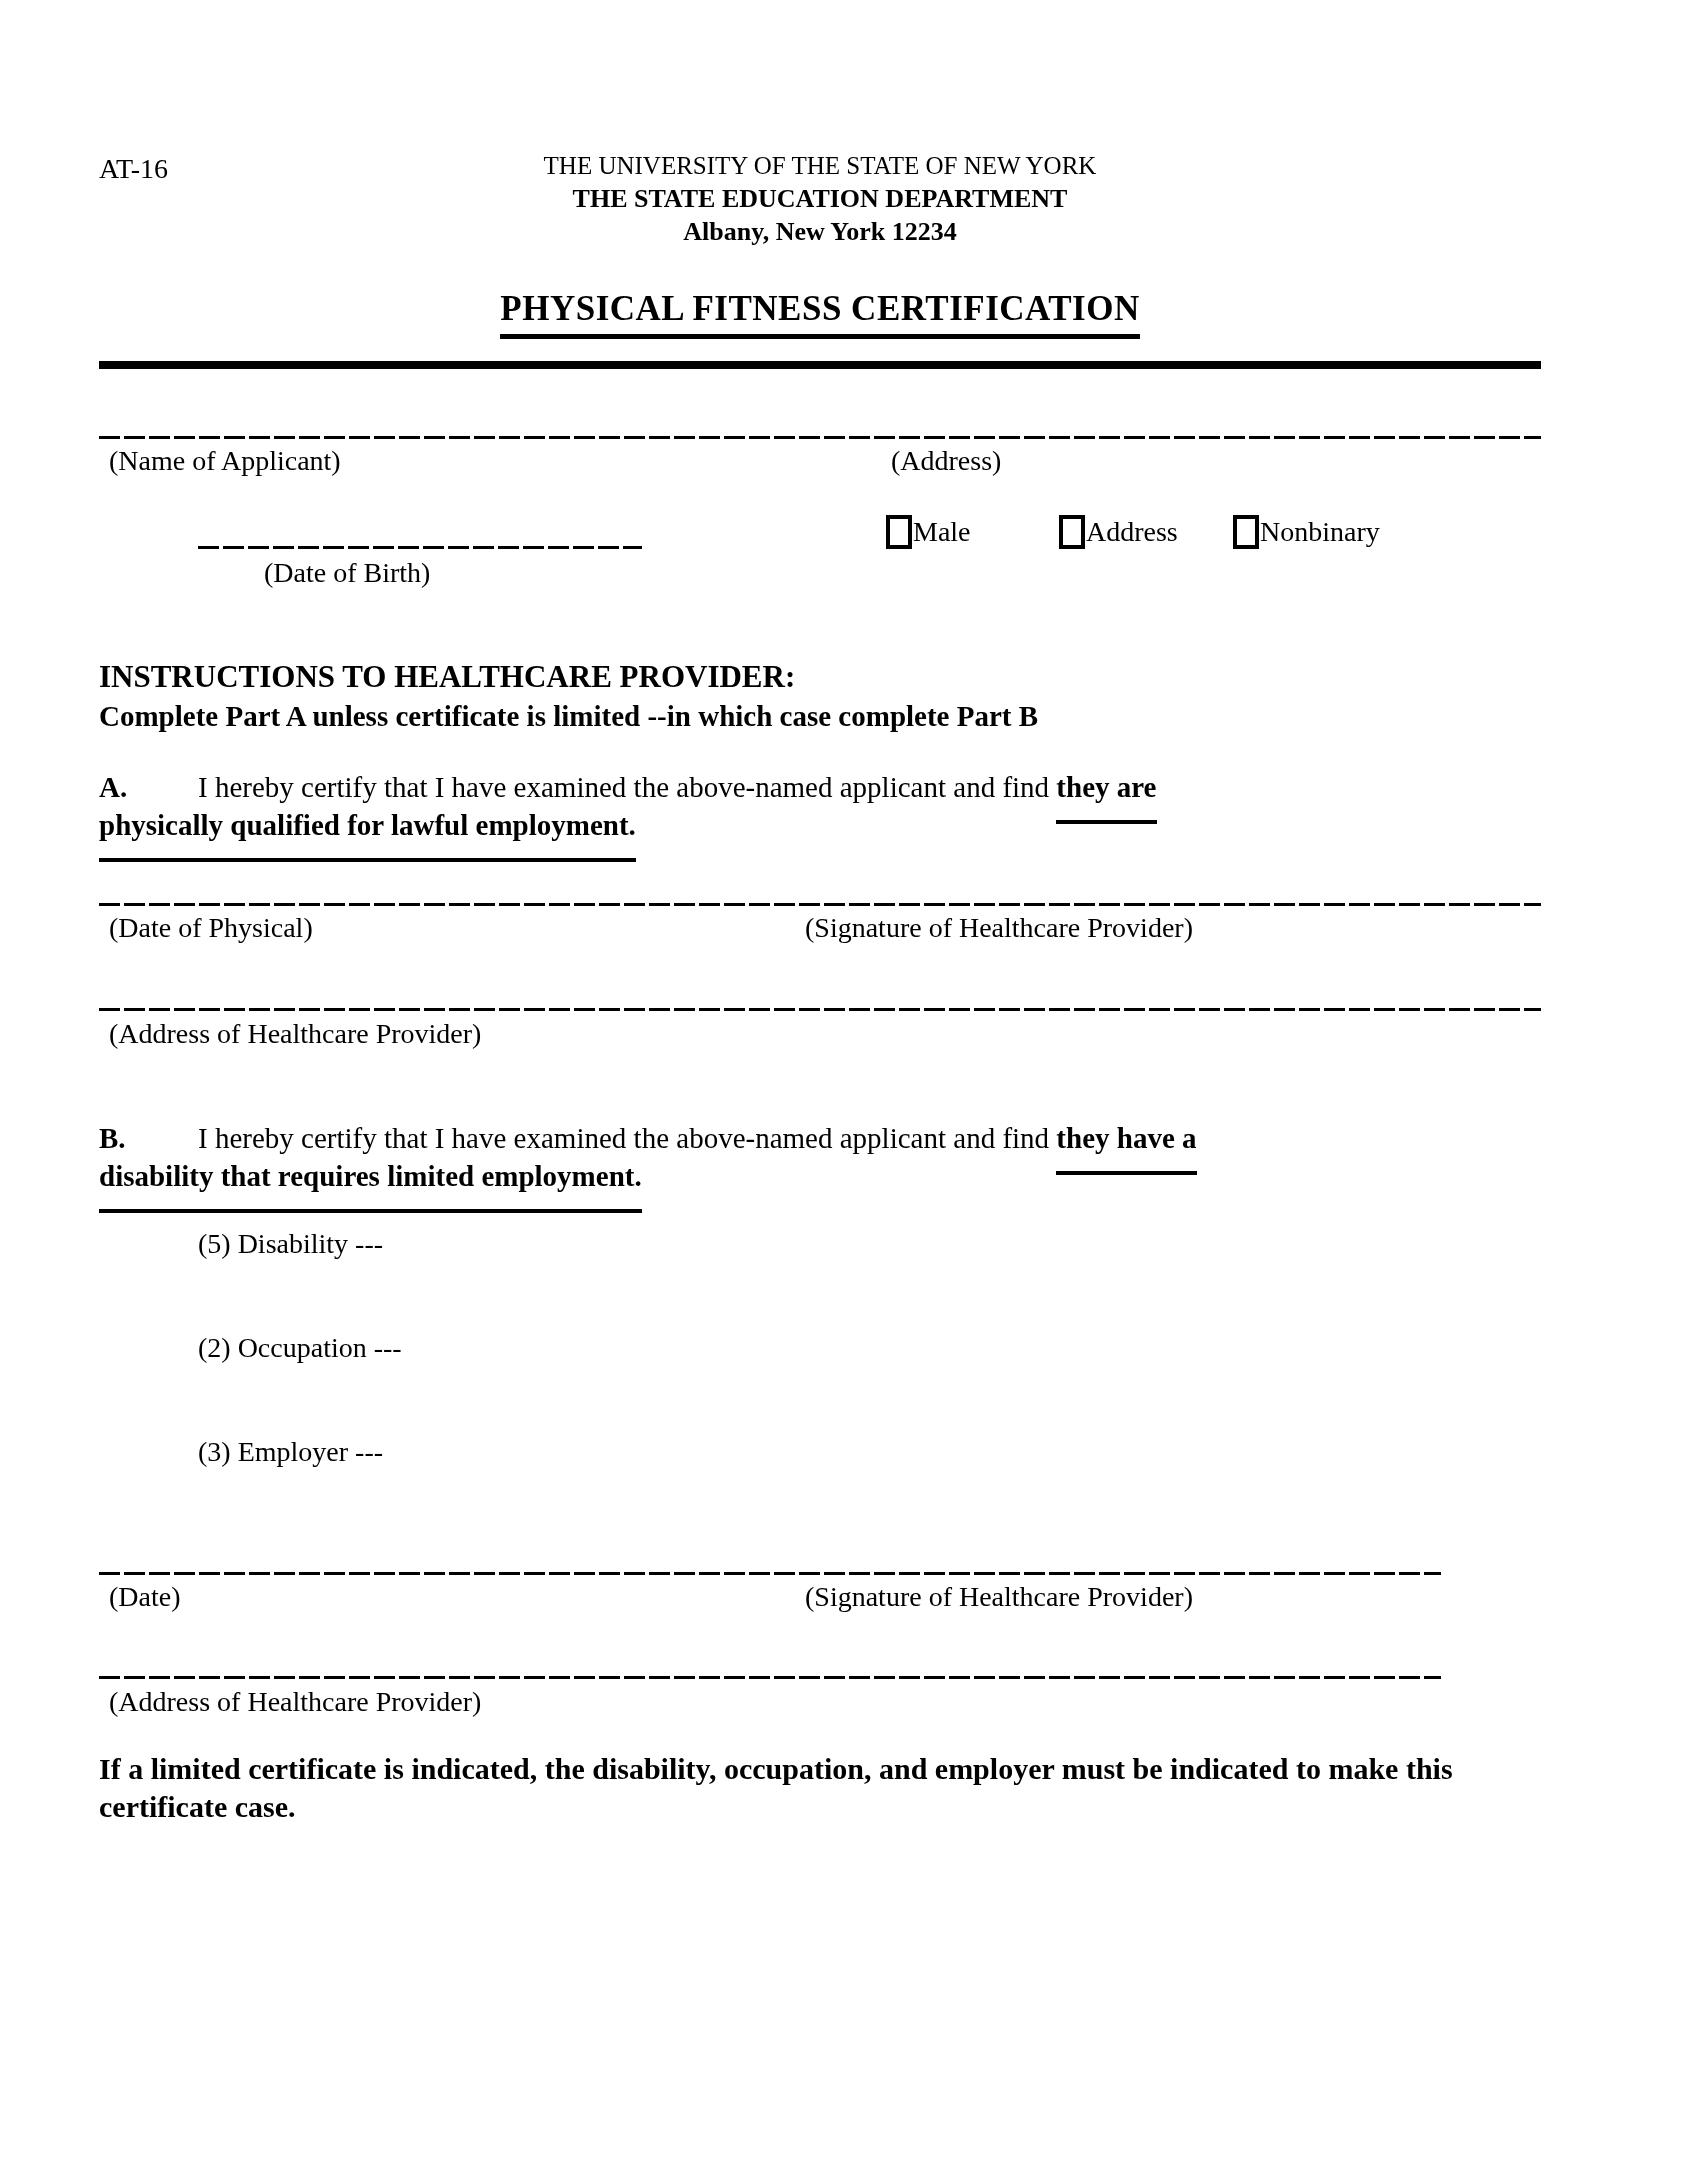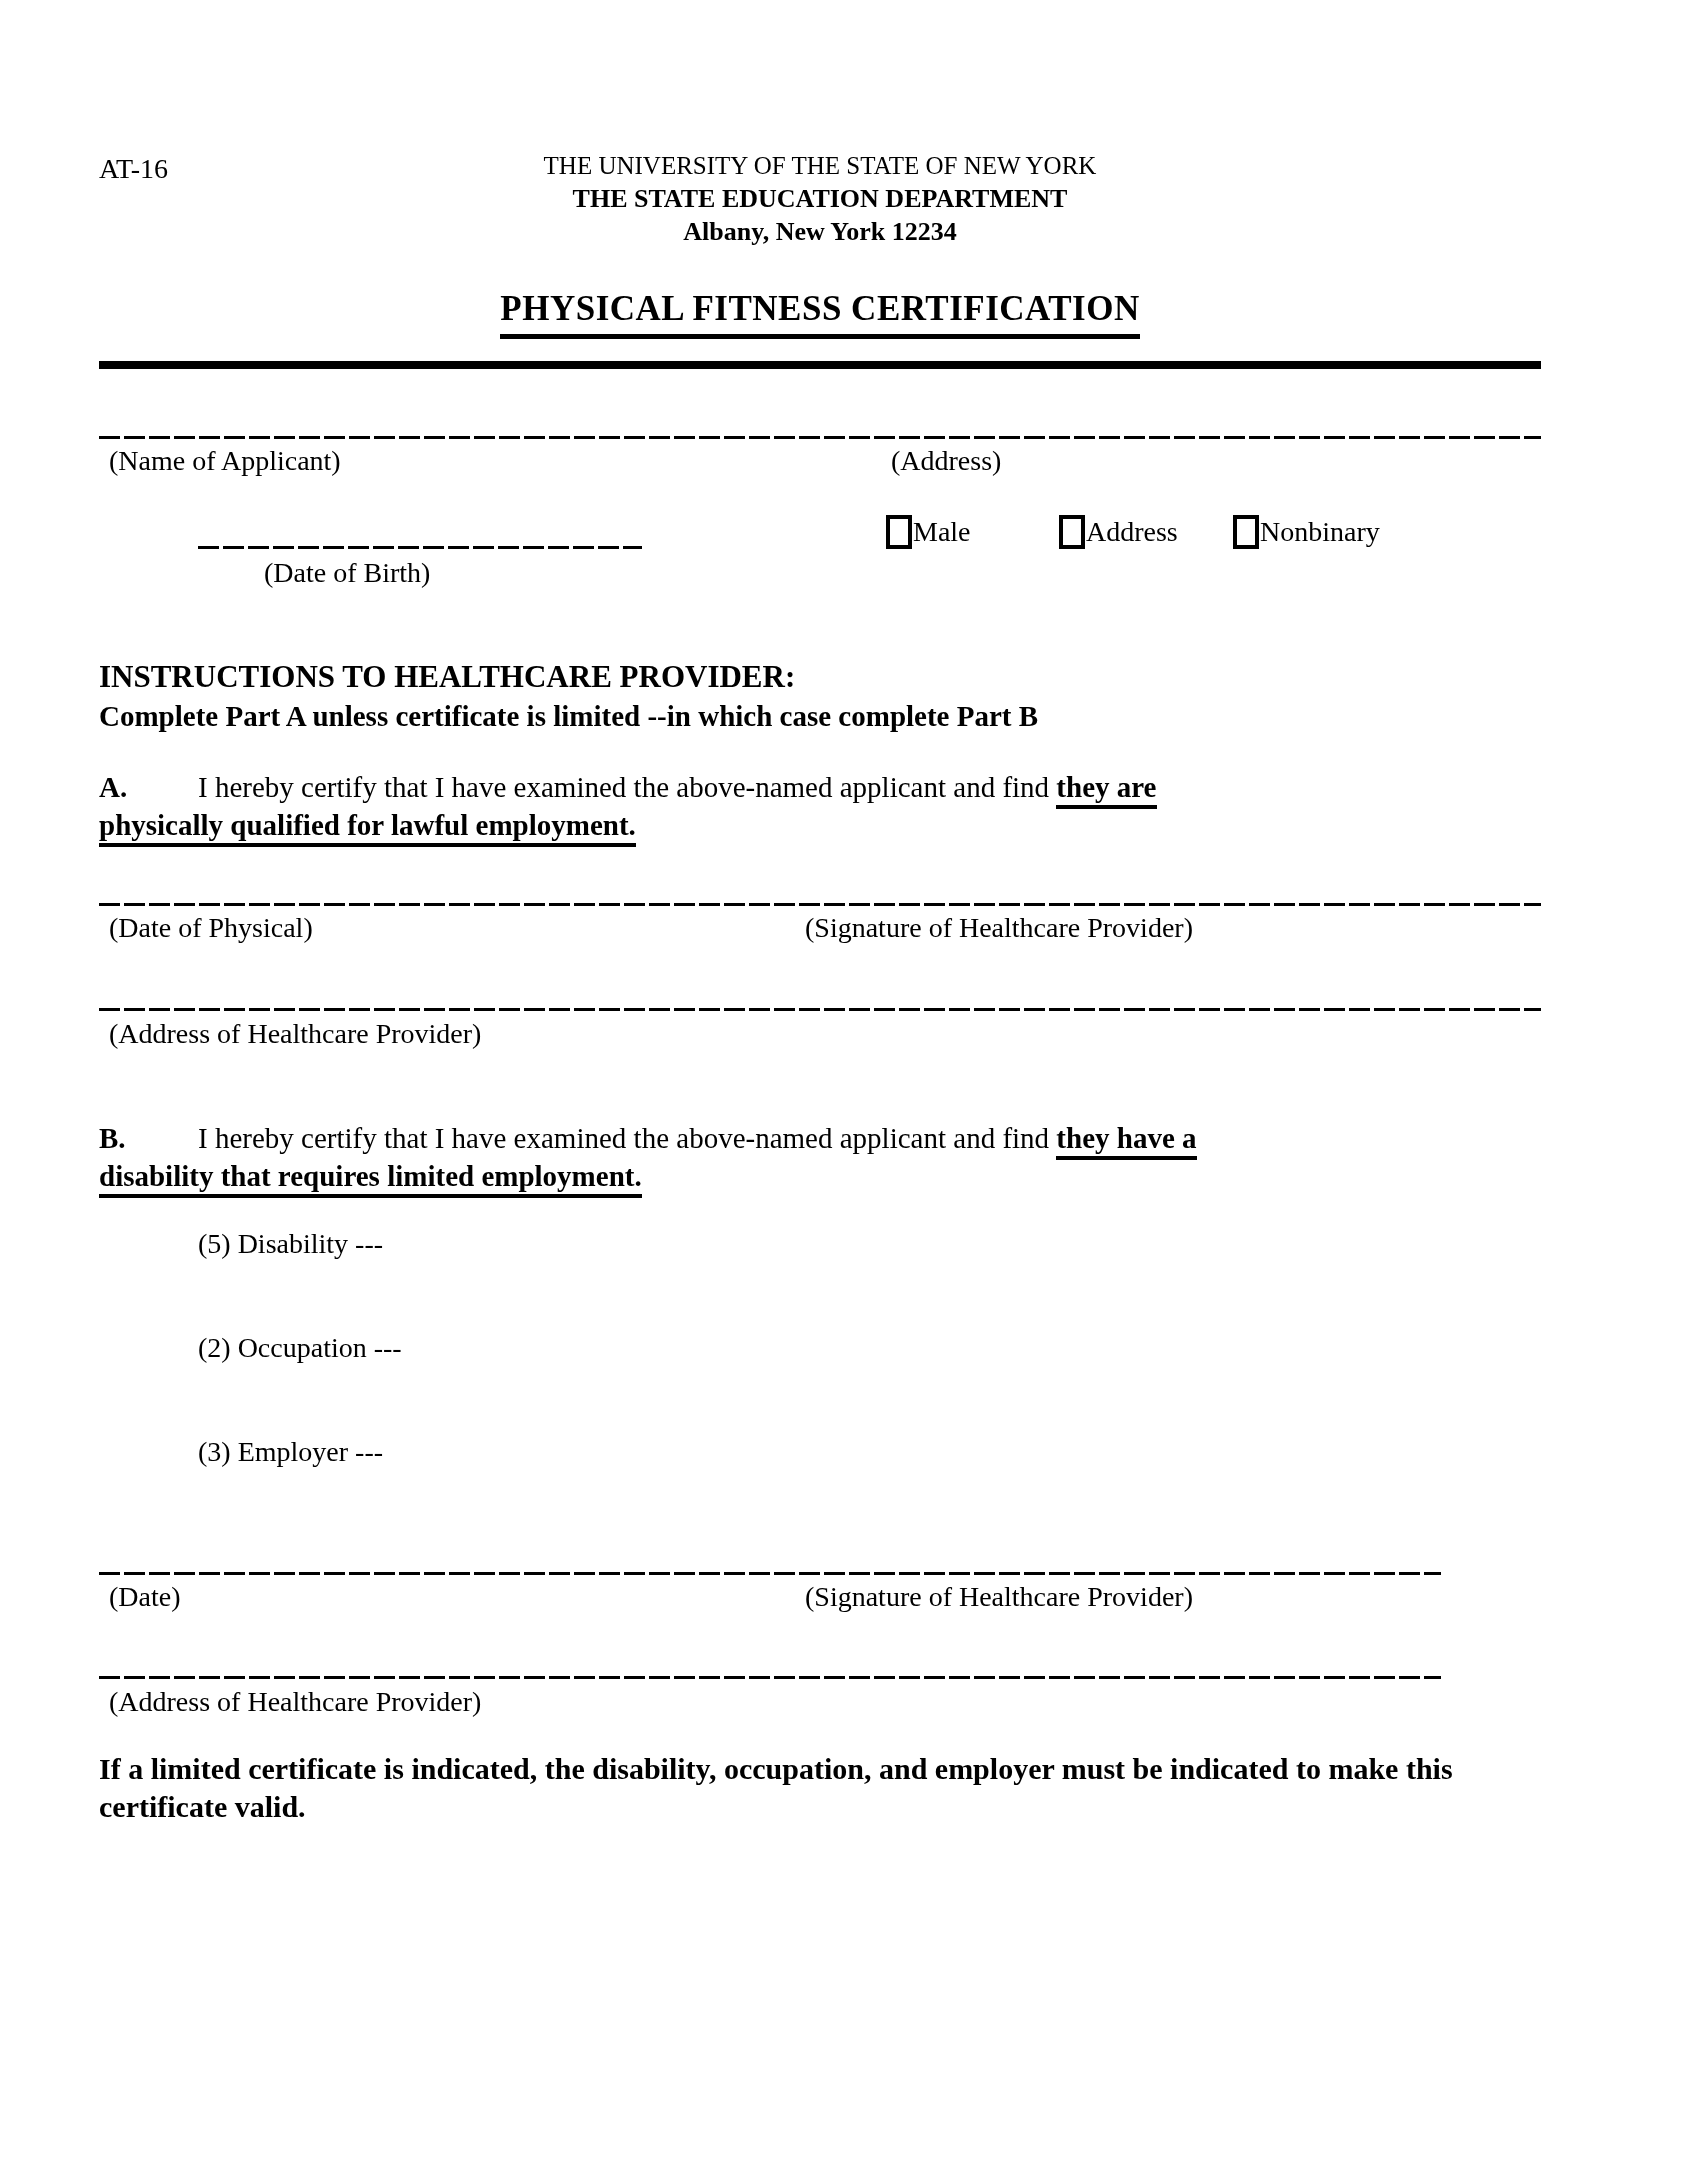--- a/index.html
+++ b/index.html
@@ -66,21 +66,21 @@
   
   .instr-heading { top: 659px; left: 99px; width: 1442px; font-size: 31px; font-weight: bold; }
   .instr-sub     { top: 700px; left: 99px; width: 1442px; font-size: 29px; font-weight: bold; }
 
   
   .cert-para { left: 99px; width: 1442px; font-size: 29px; line-height: 38px; }
   .part-label { font-weight: bold; display: inline-block; width: 99px; }
   .emphasis {
     font-weight: bold;
     border-bottom: 4px solid #000;
-    padding-bottom: 2px;
+    padding-bottom: 17px;
   }
 
   
   .b-item { left: 198px; font-size: 28px; }
 
   
   .footer-note { top: 1750px; left: 99px; width: 1442px; font-size: 30px; font-weight: bold; line-height: 38px; }
 </style>
 </head>
 <body>
@@ -159,17 +159,17 @@
     <span class="label at-mid">(Signature of Healthcare Provider)</span>
   </div>
 
   <div class="abs fill-line line-short" style="top:1676px"></div>
   <div class="abs labels-row" style="top:1686px">
     <span class="label at-left">(Address of Healthcare Provider)</span>
   </div>
 
   <div class="abs footer-note">
     <span>If a limited certificate is indicated, the disability, occupation, and employer must be indicated to make this</span><br>
-    <span>certificate valid.</span>
+    <span>certificate case.</span>
   </div>
 
 </div>
 
 
 </body></html>

